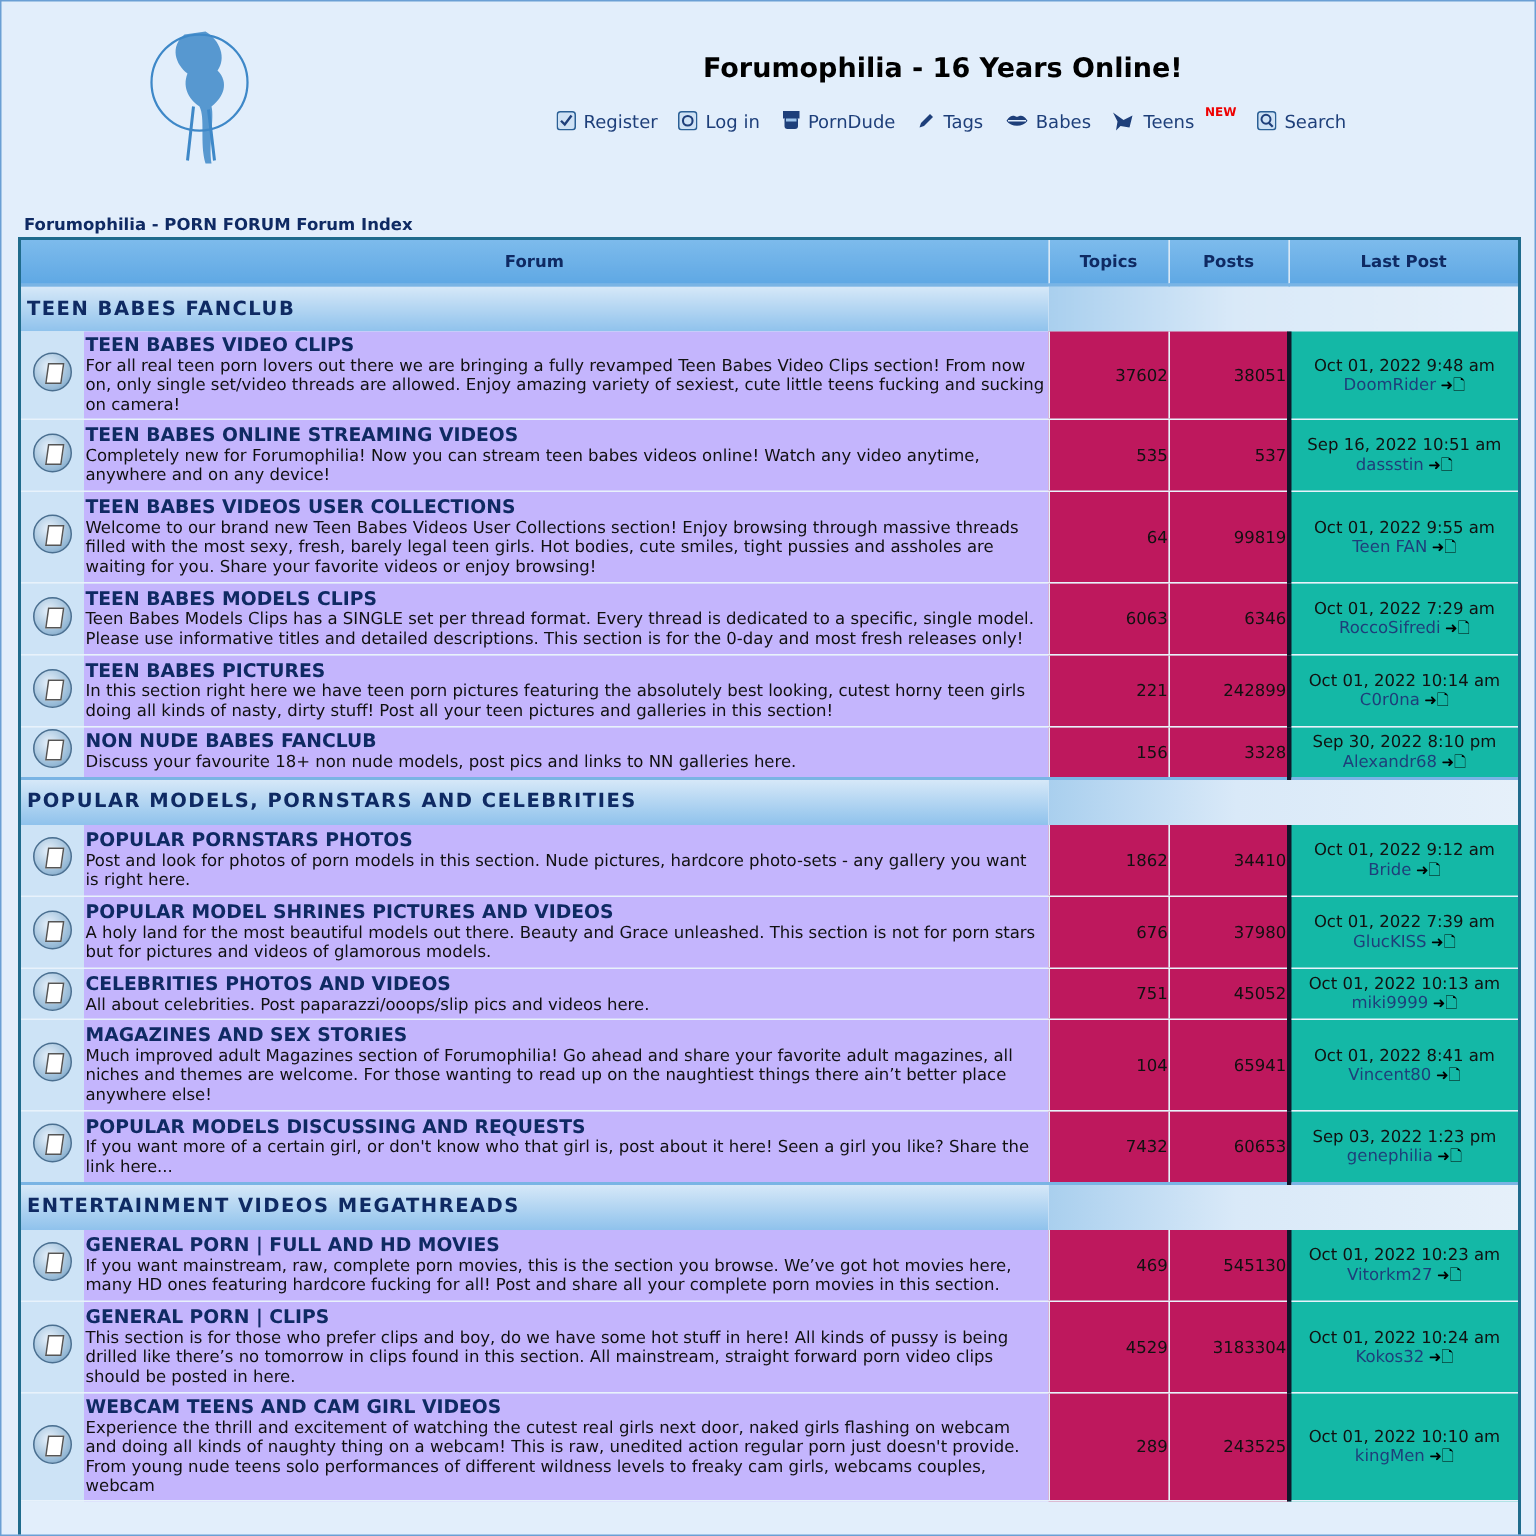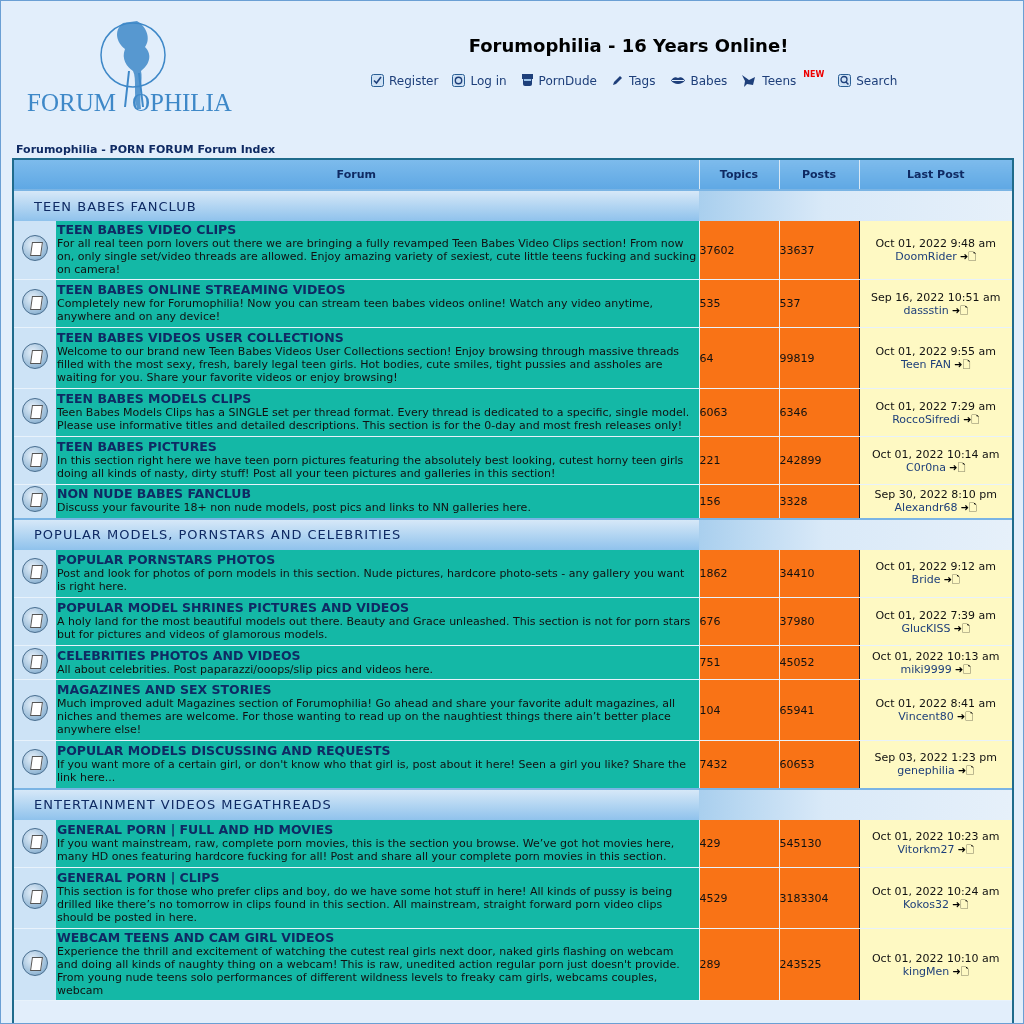--- a/index.html
+++ b/index.html
@@ -42,56 +42,53 @@
     height: 30px; font-size: 11px; font-weight: bold; color: #0f2a63;
     background: linear-gradient(#7dbbec, #5fa8e4);
     border-right: 1px solid #d8e8f6; text-align: center;
   }
   th:last-child { border-right: none; }
   .cat-row td {
     height: 31px; background: linear-gradient(90deg, #b9d8f2 0%, #d6e8f8 60%, #e6f0fa 100%);
     border-top: 2px solid #7ab4e4;
   }
   .cat-row td.cat-name {
-    font-size: 13px; font-weight: normal; color: #0f2a63; letter-spacing: 1px; padding-left: 20px;
+    font-size: 13px; font-weight: bold; color: #0f2a63; letter-spacing: 1px; padding-left: 4px;
     background: linear-gradient(#d6e8f8, #8fc2ec);
   }
   .cat-row td.cat-fill { background: linear-gradient(90deg, #a9cfee 0%, #d9e9f8 40%, #e6f0fa 100%); }
   .forum-row td { border-bottom: 1px solid #e8f2fb; vertical-align: middle; }
   .icon-cell { width: 42px; background: #cde3f6; text-align: center; }
   .folder-icon {
     width: 26px; height: 26px; border-radius: 50%; display: inline-block;
     background: radial-gradient(circle at 40% 35%, #e7f1fb, #95b9d6 70%, #5f86a8);
     border: 1px solid #4a6f90; position: relative;
   }
   .folder-icon::after {
     content: ""; position: absolute; left: 8px; top: 6px; width: 9px; height: 12px;
     background: #fff; border: 1px solid #555; transform: skewX(-8deg);
   }
-  .info-cell { background: #14b8a6; padding: 1px 2px 3px 1px; }
+  .info-cell { background: #c4b5fd; padding: 1px 2px 3px 1px; }
   .forum-name { font-size: 12.5px; font-weight: bold; color: #0f2a63; display: block; line-height: 15px; }
   .forum-desc { font-size: 11px; color: #111; line-height: 13px; display: block; }
-  .num-cell { background: #f97316; text-align: left; font-size: 11px; color: #111; border-left: 1px solid #e6f1fb; }
-  .last-cell { background: #fef9c3; text-align: center; font-size: 11px; color: #111; border-left: 1px solid #0f172a; line-height: 13px; }
+  .num-cell { background: #be185d; text-align: right; font-size: 11px; color: #111; border-left: 1px solid #e6f1fb; }
+  .last-cell { background: #14b8a6; text-align: center; font-size: 11px; color: #111; border-left: 3px solid #0f172a; line-height: 13px; }
   .last-user { color: #1e3f7a; font-size: 11px; }
   .goto-icon { font-size: 10px; color: #000; margin-left: 3px; }
 </style>
 </head>
 <body>
 
 <div class="header">
   <div class="logo">
     <svg width="230" height="115" viewBox="0 0 230 115">
       <circle cx="108" cy="46" r="32" fill="none" stroke="#3e88c8" stroke-width="1.5"></circle>
       <path d="M98 14 C88 22 92 34 100 40 C96 50 102 58 108 62 C112 70 108 86 112 100 L116 100 C114 86 118 70 116 62 C124 56 128 46 120 38 C126 30 122 18 112 12 Z" fill="#3e88c8" opacity="0.85"></path>
       <path d="M104 62 L100 98 M114 64 L118 98" stroke="#3e88c8" stroke-width="2" fill="none"></path>
     </svg>
-    <div class="logo-text">
-      <span>FORUM</span><span style="display:inline-block;width:16px"></span><span>OPHILIA</span>
-    </div>
   </div>
 
   <div class="site-title">Forumophilia - 16 Years Online!</div>
 
   <nav class="navbar">
     <a class="nav-item">
       <svg class="nav-icon" viewBox="0 0 13 13">
           <rect x="0.5" y="0.5" width="12" height="12" rx="2" fill="#cfe2f5" stroke="#2a5f95"></rect>
           <path d="M3 6.5 L5.5 9 L10 3" stroke="#1e3f7a" stroke-width="1.6" fill="none"></path>
         </svg>
@@ -167,21 +164,21 @@
           <td colspan="2" class="cat-name">TEEN BABES FANCLUB</td>
           <td colspan="3" class="cat-fill"></td>
         </tr>
         <tr class="forum-row" style="height: 50px;">
           <td class="icon-cell"><span class="folder-icon"></span></td>
           <td class="info-cell">
             <a class="forum-name">TEEN BABES VIDEO CLIPS</a>
             <span class="forum-desc">For all real teen porn lovers out there we are bringing a fully revamped Teen Babes Video Clips section! From now on, only single set/video threads are allowed. Enjoy amazing variety of sexiest, cute little teens fucking and sucking on camera!</span>
           </td>
           <td class="num-cell">37602</td>
-          <td class="num-cell">33637</td>
+          <td class="num-cell">38051</td>
           <td class="last-cell"><span>Oct 01, 2022 9:48 am</span><br><a class="last-user">DoomRider</a><a class="goto-icon">➜🗋</a></td>
         </tr>
         <tr class="forum-row" style="height: 48px;">
           <td class="icon-cell"><span class="folder-icon"></span></td>
           <td class="info-cell">
             <a class="forum-name">TEEN BABES ONLINE STREAMING VIDEOS</a>
             <span class="forum-desc">Completely new for Forumophilia! Now you can stream teen babes videos online! Watch any video anytime, anywhere and on any device!</span>
           </td>
           <td class="num-cell">535</td>
           <td class="num-cell">537</td>
@@ -284,21 +281,21 @@
         <tr class="cat-row">
           <td colspan="2" class="cat-name">ENTERTAINMENT VIDEOS MEGATHREADS</td>
           <td colspan="3" class="cat-fill"></td>
         </tr>
         <tr class="forum-row" style="height: 48px;">
           <td class="icon-cell"><span class="folder-icon"></span></td>
           <td class="info-cell">
             <a class="forum-name">GENERAL PORN | FULL AND HD MOVIES</a>
             <span class="forum-desc">If you want mainstream, raw, complete porn movies, this is the section you browse. We’ve got hot movies here, many HD ones featuring hardcore fucking for all! Post and share all your complete porn movies in this section.</span>
           </td>
-          <td class="num-cell">429</td>
+          <td class="num-cell">469</td>
           <td class="num-cell">545130</td>
           <td class="last-cell"><span>Oct 01, 2022 10:23 am</span><br><a class="last-user">Vitorkm27</a><a class="goto-icon">➜🗋</a></td>
         </tr>
         <tr class="forum-row" style="height: 61px;">
           <td class="icon-cell"><span class="folder-icon"></span></td>
           <td class="info-cell">
             <a class="forum-name">GENERAL PORN | CLIPS</a>
             <span class="forum-desc">This section is for those who prefer clips and boy, do we have some hot stuff in here! All kinds of pussy is being drilled like there’s no tomorrow in clips found in this section. All mainstream, straight forward porn video clips should be posted in here.</span>
           </td>
           <td class="num-cell">4529</td>

